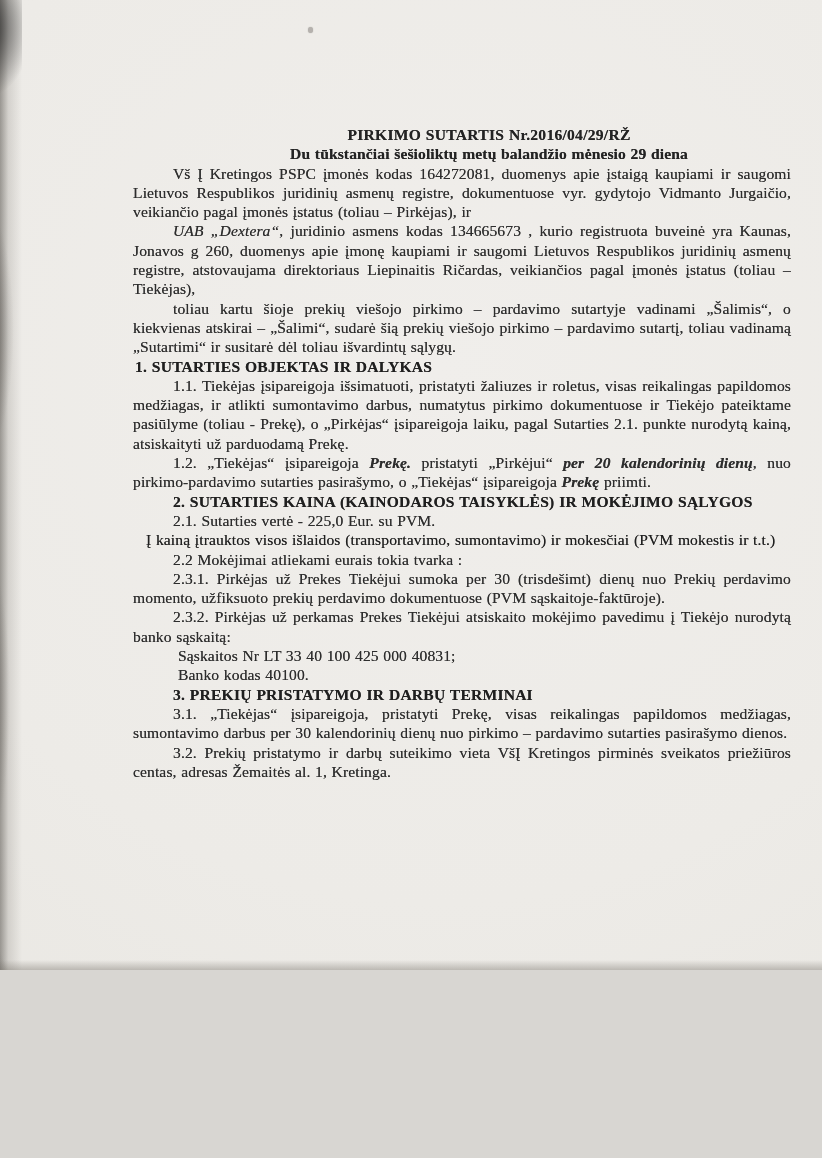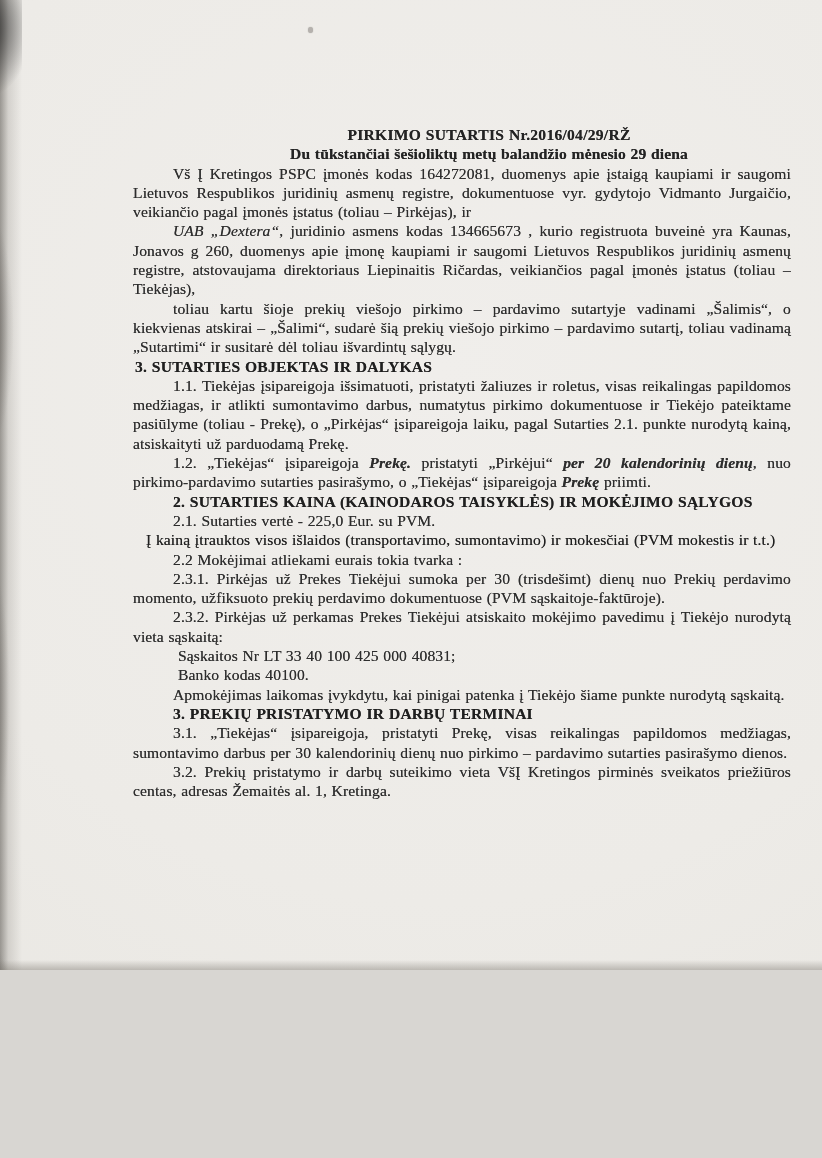--- a/index.html
+++ b/index.html
@@ -83,44 +83,43 @@
     <h1 class="doc-title center">PIRKIMO SUTARTIS Nr.2016/04/29/RŽ</h1>
 
     <p class="doc-subtitle center">Du tūkstančiai šešioliktų metų balandžio mėnesio 29 diena</p>
 
     <p class="para first-para">Vš Į Kretingos PSPC įmonės kodas 164272081, duomenys apie įstaigą kaupiami ir saugomi Lietuvos Respublikos juridinių asmenų registre, dokumentuose vyr. gydytojo Vidmanto Jurgaičio, veikiančio pagal įmonės įstatus (toliau – Pirkėjas), ir</p>
 
     <p class="para"><span class="seg-i">UAB „Dextera“</span><span>, juridinio asmens kodas 134665673 , kurio registruota buveinė yra Kaunas, Jonavos g 260, duomenys apie įmonę kaupiami ir saugomi Lietuvos Respublikos juridinių asmenų registre, atstovaujama direktoriaus Liepinaitis Ričardas, veikiančios pagal įmonės įstatus (toliau – Tiekėjas),</span></p>
 
     <p class="para">toliau kartu šioje prekių viešojo pirkimo – pardavimo sutartyje vadinami „Šalimis“, o kiekvienas atskirai – „Šalimi“, sudarė šią prekių viešojo pirkimo – pardavimo sutartį, toliau vadinamą „Sutartimi“ ir susitarė dėl toliau išvardintų sąlygų.</p>
 
-    <h2 class="heading heading-flush">3. SUTARTIES OBJEKTAS IR DALYKAS</h2>
+    <h2 class="heading heading-flush">1. SUTARTIES OBJEKTAS IR DALYKAS</h2>
 
     <p class="para">1.1. Tiekėjas įsipareigoja išsimatuoti, pristatyti žaliuzes ir roletus, visas reikalingas papildomos medžiagas, ir atlikti sumontavimo darbus, numatytus pirkimo dokumentuose ir Tiekėjo pateiktame pasiūlyme (toliau - Prekę), o „Pirkėjas“ įsipareigoja laiku, pagal Sutarties 2.1. punkte nurodytą kainą, atsiskaityti už parduodamą Prekę.</p>
 
     <p class="para"><span>1.2. „Tiekėjas“ įsipareigoja </span><span class="seg-bi">Prekę.</span><span> pristatyti „Pirkėjui“ </span><span class="seg-bi">per 20 kalendorinių dienų</span><span>, nuo pirkimo-pardavimo sutarties pasirašymo, o „Tiekėjas“ įsipareigoja </span><span class="seg-bi">Prekę</span><span> priimti.</span></p>
 
     <h2 class="heading heading-indent mt-s2">2. SUTARTIES KAINA (KAINODAROS TAISYKLĖS) IR MOKĖJIMO SĄLYGOS</h2>
 
     <p class="plain-indent">2.1. Sutarties vertė - 225,0 Eur. su PVM.</p>
 
     <p class="bold-para">Į kainą įtrauktos visos išlaidos (transportavimo, sumontavimo) ir mokesčiai (PVM mokestis ir t.t.)</p>
 
     <p class="plain-indent">2.2 Mokėjimai atliekami eurais tokia tvarka :</p>
 
     <p class="para">2.3.1. Pirkėjas už Prekes Tiekėjui sumoka per 30 (trisdešimt) dienų nuo Prekių perdavimo momento, užfiksuoto prekių perdavimo dokumentuose (PVM sąskaitoje-faktūroje).</p>
 
-    <p class="para">2.3.2. Pirkėjas už perkamas Prekes Tiekėjui atsiskaito mokėjimo pavedimu į Tiekėjo nurodytą vieta sąskaitą:</p>
+    <p class="para">2.3.2. Pirkėjas už perkamas Prekes Tiekėjui atsiskaito mokėjimo pavedimu į Tiekėjo nurodytą banko sąskaitą:</p>
 
     <p class="acct-line">Sąskaitos Nr LT 33 40 100 425 000 40831;</p>
 
 
     <p class="acct-line">Banko kodas 40100.</p>
 
-    <p class="para mt-tiny">Apmokėjimas laikomas įvykdytu, kai pinigai patenka į Tiekėjo šiame punkte nurodytą sąskaitą.</p>
 
     <h2 class="heading heading-indent mt-s3">3. PREKIŲ PRISTATYMO IR DARBŲ TERMINAI</h2>
 
     <p class="para">3.1. „Tiekėjas“ įsipareigoja, pristatyti Prekę, visas reikalingas papildomos medžiagas, sumontavimo darbus per 30 kalendorinių dienų nuo pirkimo – pardavimo sutarties pasirašymo dienos.</p>
 
     <p class="para">3.2. Prekių pristatymo ir darbų suteikimo vieta VšĮ Kretingos pirminės sveikatos priežiūros centas, adresas Žemaitės al. 1, Kretinga.</p>
 
 
   </div>
 

